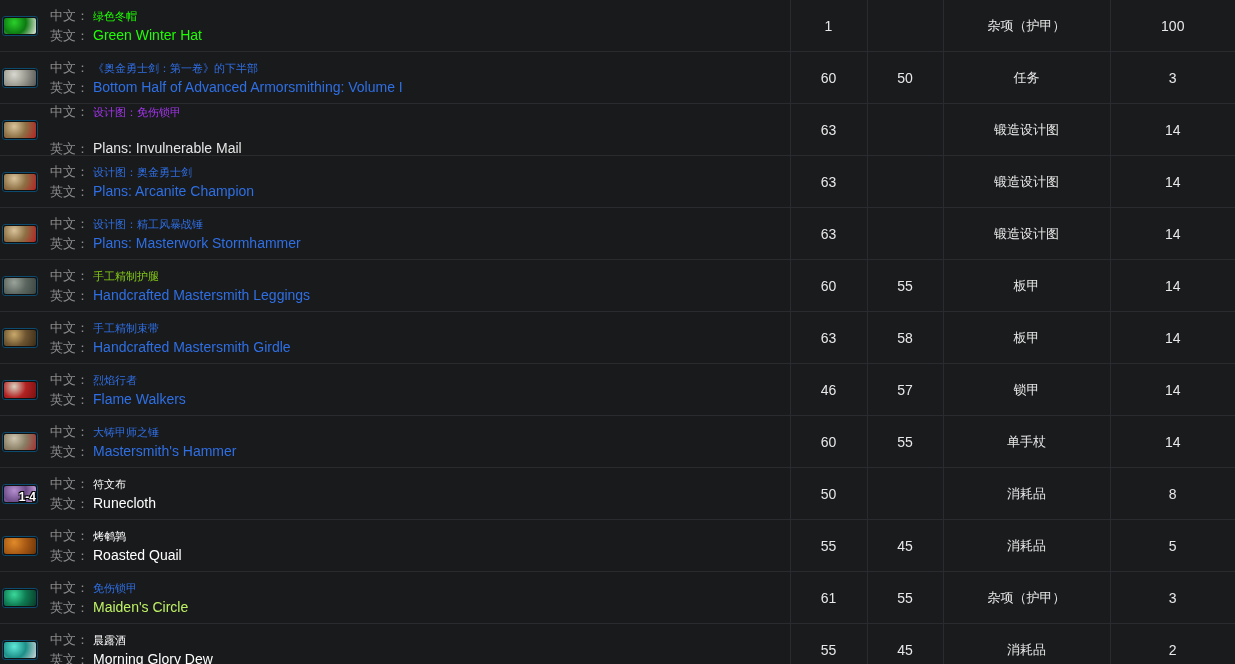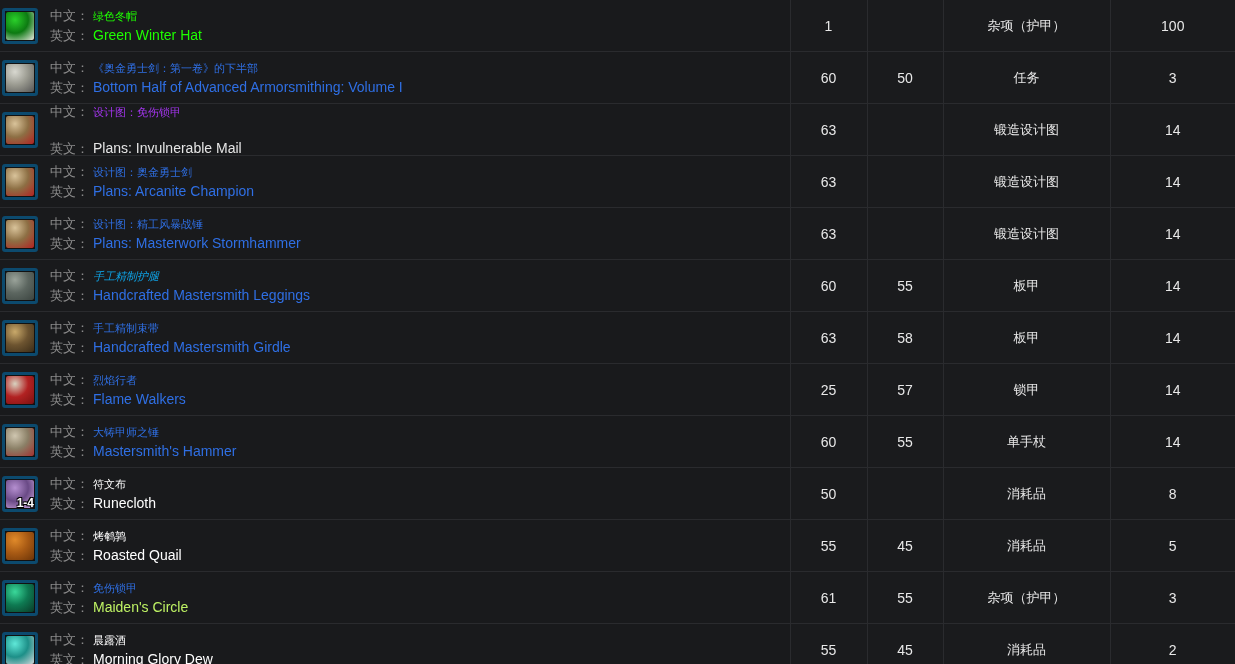--- a/index.html
+++ b/index.html
@@ -52,23 +52,23 @@
     display: flex;
     align-items: center;
     padding: 0 0 0 2px;
     height: 51px;
     box-sizing: border-box;
   }
 
   .icon-box {
     position: relative;
     width: 36px;
-    height: 36px;
+    height: 20px;
     flex: 0 0 36px;
-    border: 3px solid #0c4a6e;
+    border: 1px solid #0c4a6e;
     border-radius: 3px;
     box-sizing: border-box;
     overflow: hidden;
     background: #0b0b0c;
     box-shadow: inset 0 0 0 1px #111;
   }
   .icon-art {
     position: absolute;
     inset: 1px;
     border-radius: 2px;
@@ -293,21 +293,21 @@
       </tr>
       <tr>
         <td class="cell-item">
           <div class="item-wrap">
             <span class="icon-box">
               <span class="icon-art" style="background: radial-gradient(circle at 32% 28%, rgb(154, 163, 154) 0%, rgb(92, 102, 96) 48%, rgb(59, 68, 64) 100%);"></span>
             </span>
             <div class="names">
               <div class="name-row name-cn">
                 <span class="lang-label">中文：</span>
-                <span class="item-name" style="color: #0ea5e9; font-style: italic;">手工精制护腿</span>
+                <span class="item-name" style="color: #84cc16;">手工精制护腿</span>
               </div>
               <div class="name-row name-en">
                 <span class="lang-label">英文：</span>
                 <span class="item-name" style="color: rgb(47, 111, 228);">Handcrafted Mastersmith Leggings</span>
               </div>
             </div>
           </div>
         </td>
         <td>
           <span class="num">60</span>
@@ -365,21 +365,21 @@
                 <span class="item-name" style="color: rgb(47, 111, 228);">烈焰行者</span>
               </div>
               <div class="name-row name-en">
                 <span class="lang-label">英文：</span>
                 <span class="item-name" style="color: rgb(47, 111, 228);">Flame Walkers</span>
               </div>
             </div>
           </div>
         </td>
         <td>
-          <span class="num">25</span>
+          <span class="num">46</span>
         </td>
         <td>
           <span class="num">57</span>
         </td>
         <td>
           <span class="typ">锁甲</span>
         </td>
         <td class="cell-last">
           <span class="num">14</span>
         </td>

